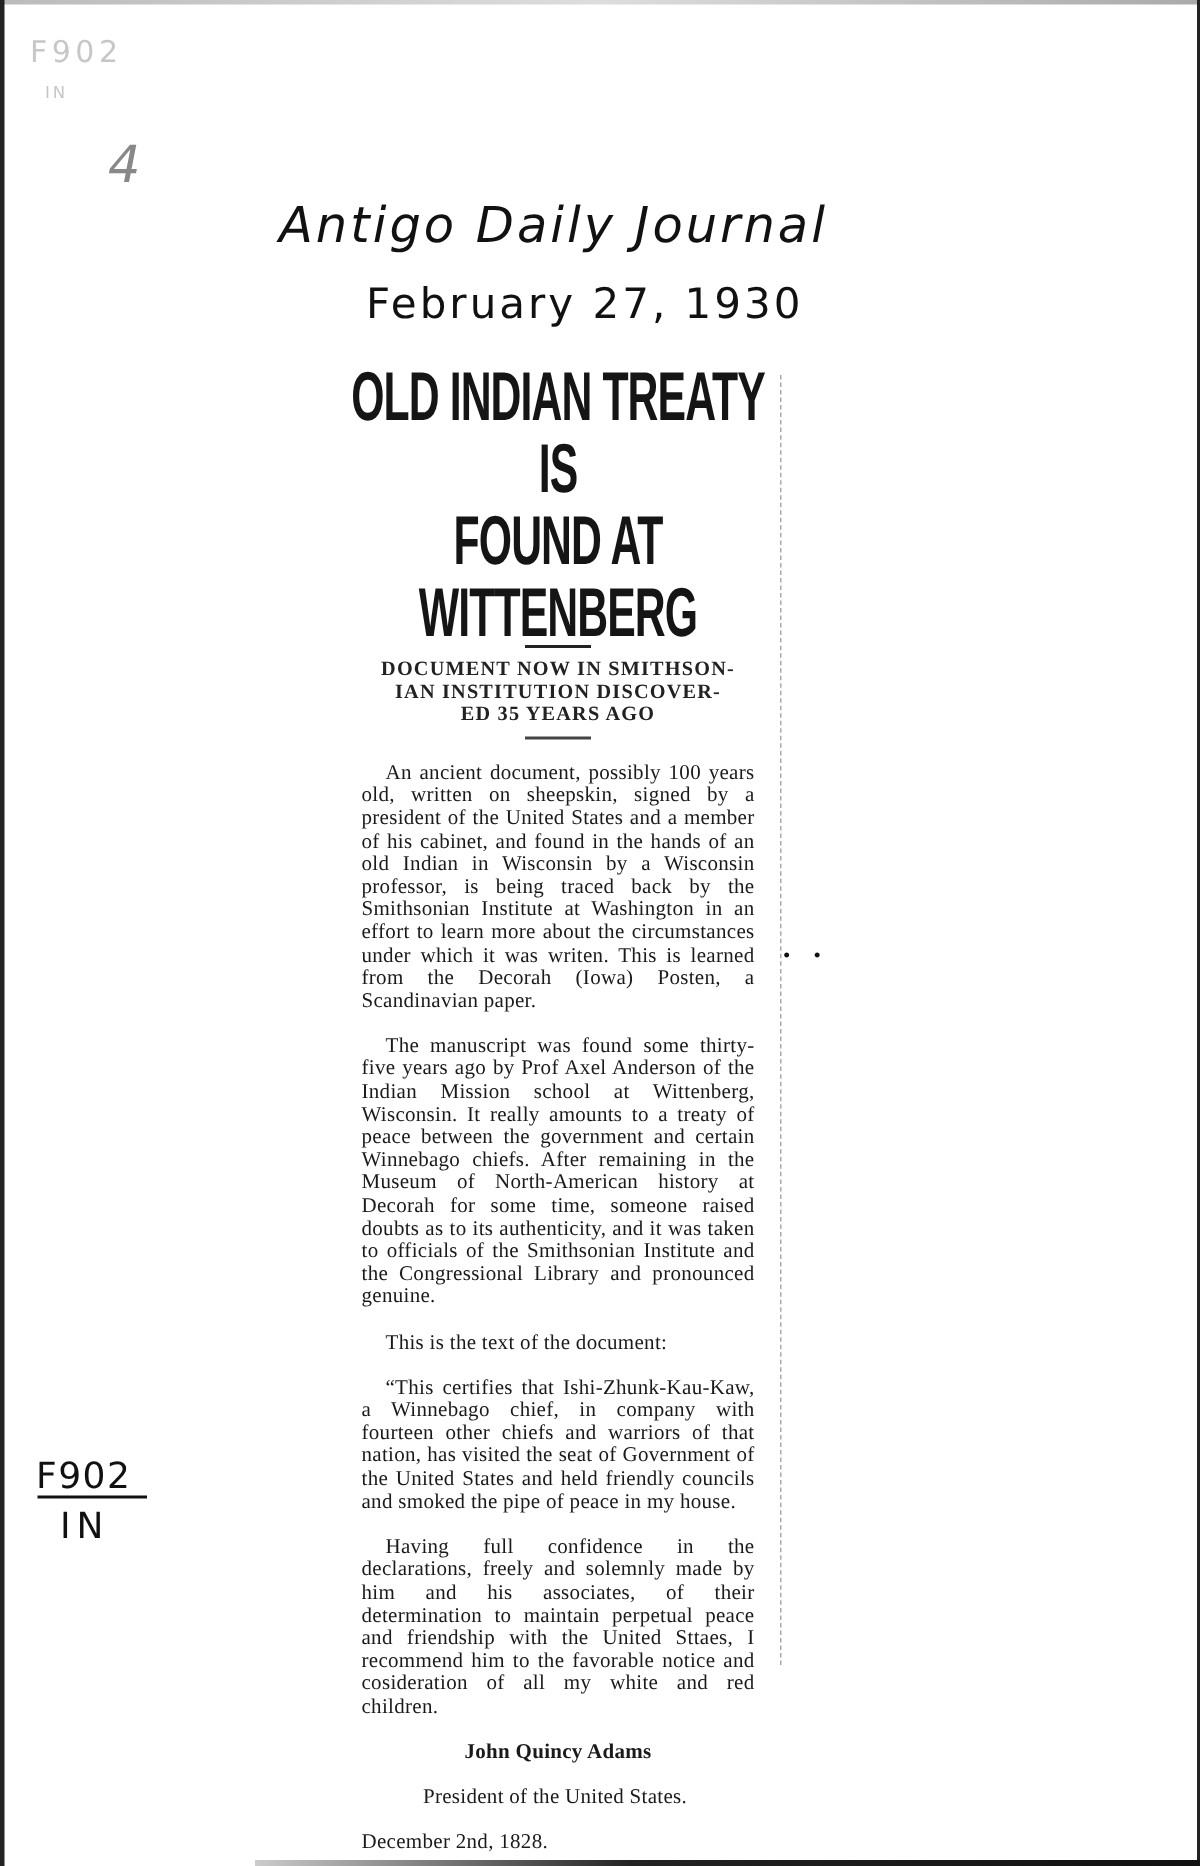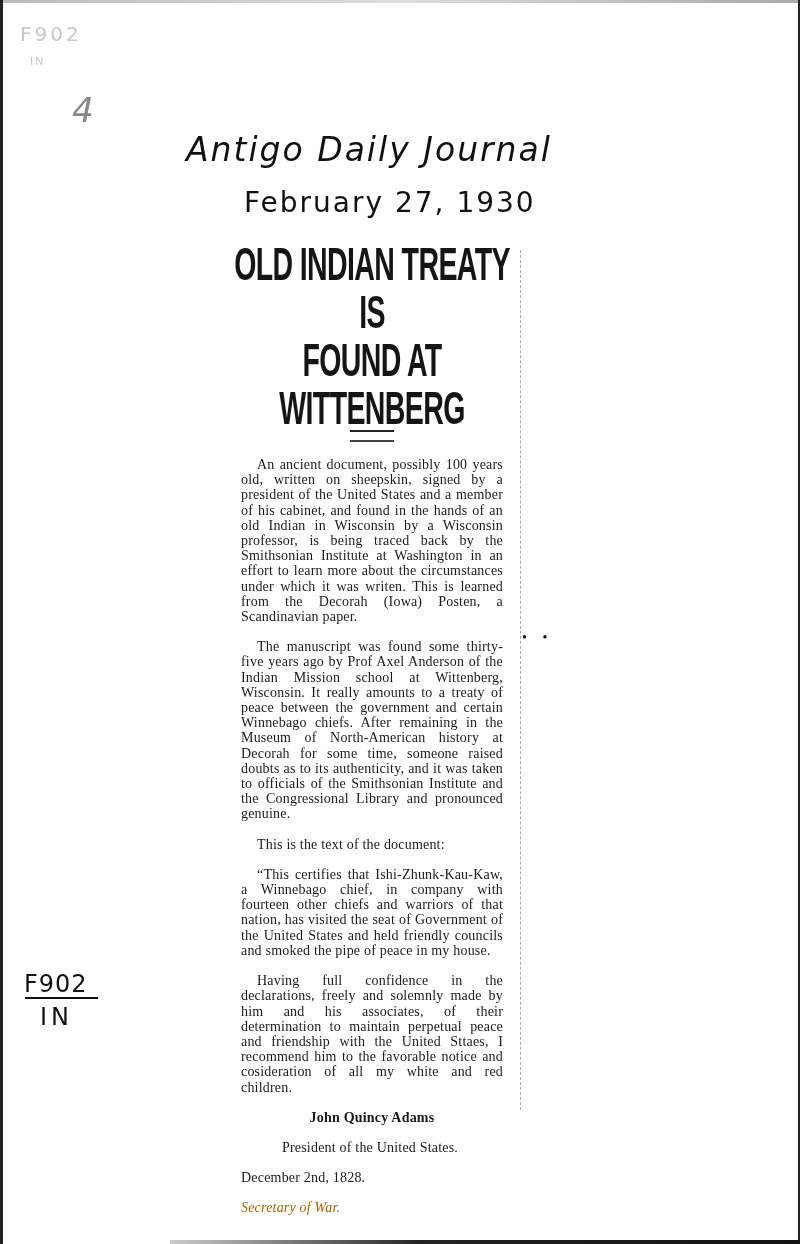--- a/index.html
+++ b/index.html
@@ -134,20 +134,25 @@
 
 <div class="clip-edge"></div>
 <div class="stray-dots">• •</div>
 
 <div class="clipping">
   <div class="headline">
     <div>OLD INDIAN TREATY IS</div>
     <div>FOUND AT WITTENBERG</div>
   </div>
   <div class="head-rule" style="margin-top:-2px;"></div>
+  <div class="deck">
+    <div>DOCUMENT NOW IN SMITHSON-</div>
+    <div>IAN INSTITUTION DISCOVER-</div>
+    <div>ED 35 YEARS AGO</div>
+  </div>
   <div class="deck-rule"></div>
 
   <div class="body-text">
     <p>An ancient document, possibly 100 years old, written on sheepskin, signed by a president of the United States and a member of his cabinet, and found in the hands of an old Indian in Wisconsin by a Wisconsin professor, is being traced back by the Smithsonian Institute at Washington in an effort to learn more about the circumstances under which it was writen. This is learned from the Decorah (Iowa) Posten, a Scandinavian paper.</p>
     <p>The manuscript was found some thirty-five years ago by Prof Axel Anderson of the Indian Mission school at Wittenberg, Wisconsin. It really amounts to a treaty of peace between the government and certain Winnebago chiefs. After remaining in the Museum of North-American history at Decorah for some time, someone raised doubts as to its authenticity, and it was taken to officials of the Smithsonian Institute and the Congressional Library and pronounced genuine.</p>
     <p>This is the text of the document:</p>
     <p>“This certifies that Ishi-Zhunk-Kau-Kaw, a Winnebago chief, in company with fourteen other chiefs and warriors of that nation, has visited the seat of Government of the United States and held friendly councils and smoked the pipe of peace in my house.</p>
     <p>Having full confidence in the declarations, freely and solemnly made by him and his associates, of their determination to maintain perpetual peace and friendship with the United Sttaes, I recommend him to the favorable notice and cosideration of all my white and red children.</p>
     <p class="sig-line">John Quincy Adams</p>
     <p class="sig-title">President of the United States.</p>

